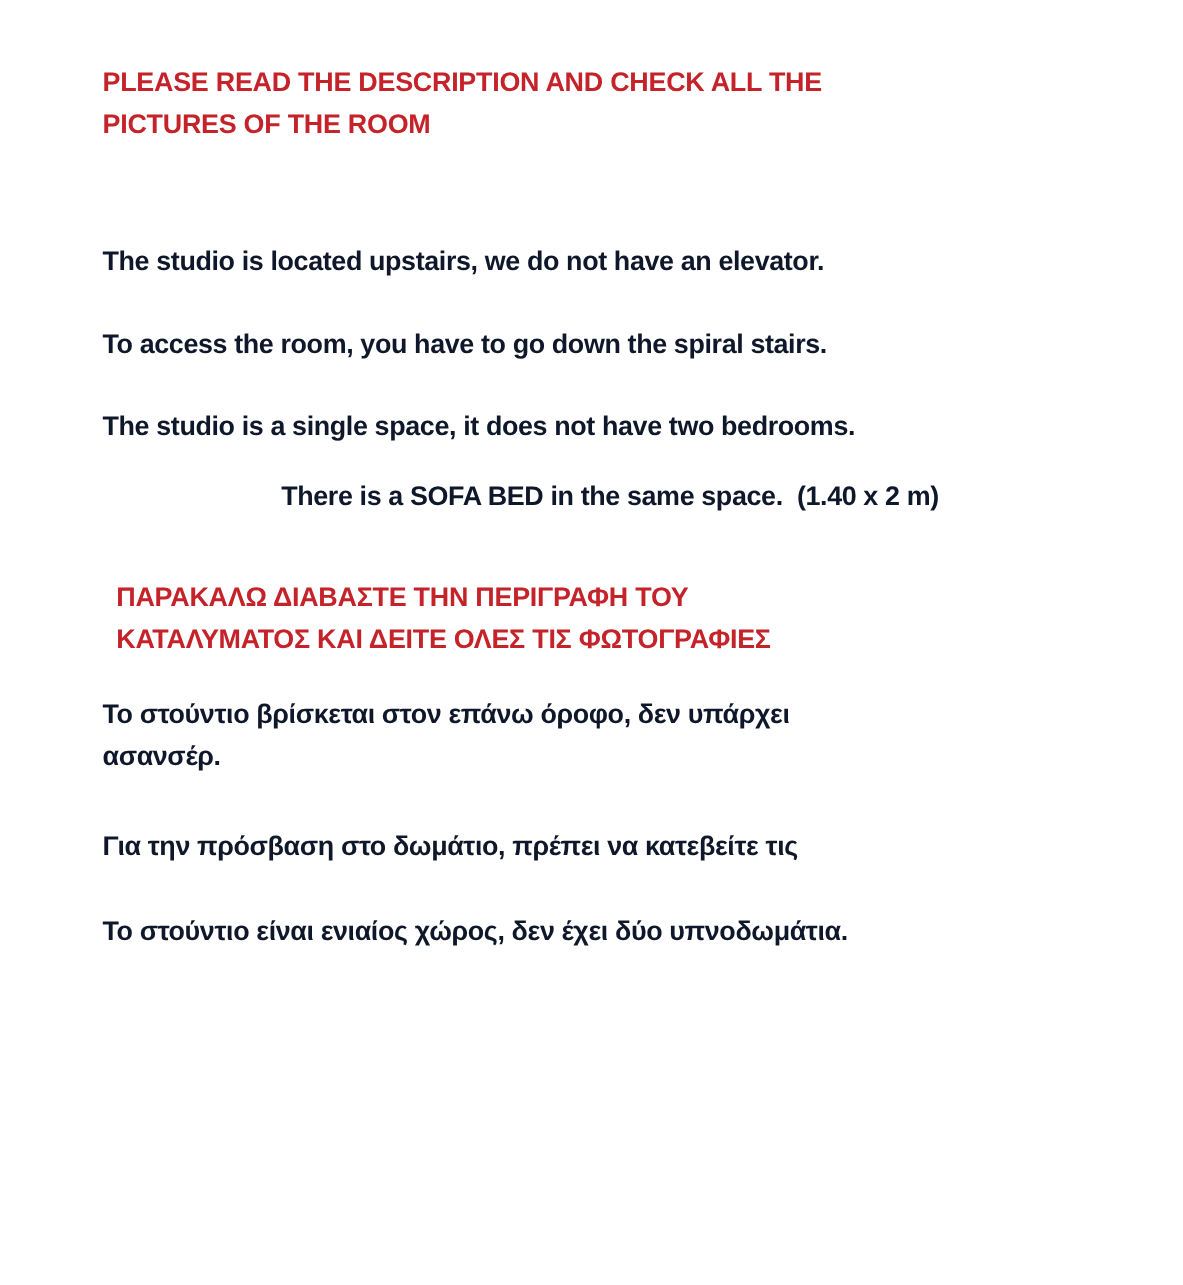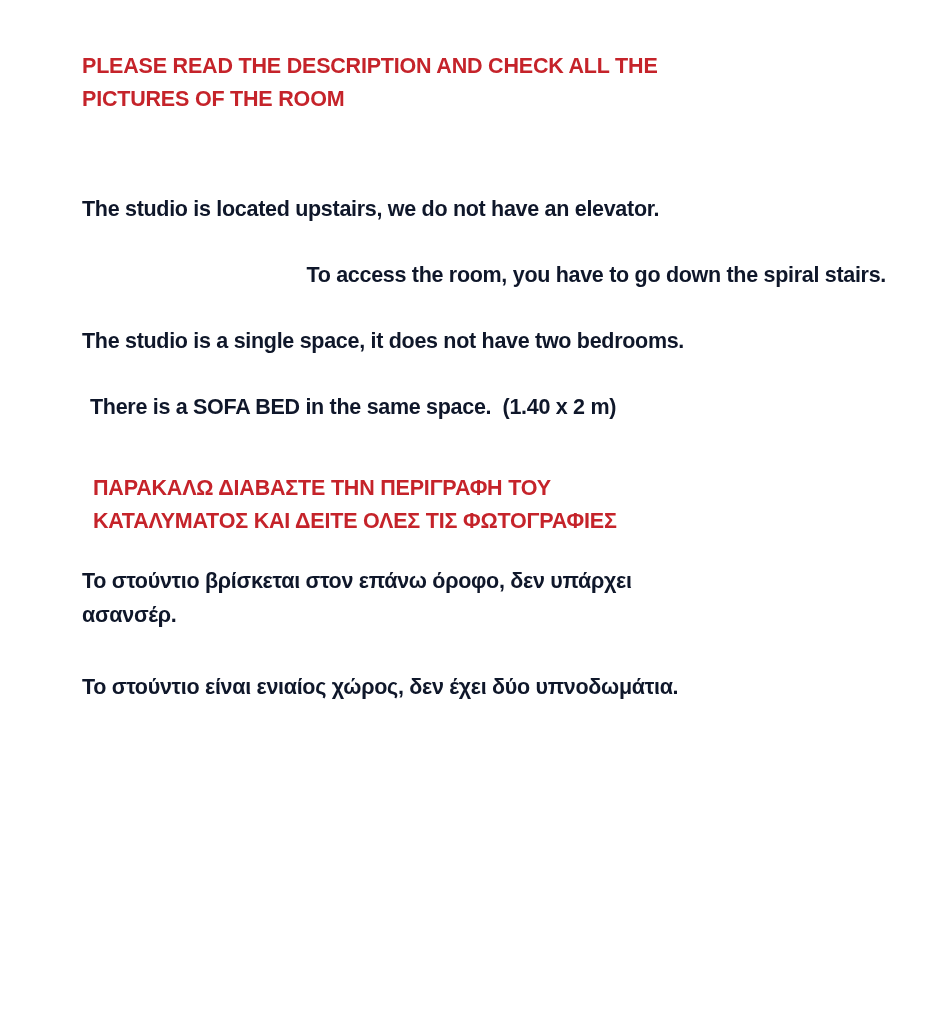--- a/index.html
+++ b/index.html
@@ -37,23 +37,23 @@
     font-weight: bold;
     font-size: 21.5px;
     line-height: 26px;
     letter-spacing: -0.3px;
     color: #0f172a;
     margin: 0;
   }
   .para.multi { line-height: 34px; }
 
   .para-en-1 { margin-top: 80px; }
-  .para-en-2 { margin-top: 40px; text-align: right; }
+  .para-en-2 { margin-top: 40px; }
   .para-en-3 { margin-top: 40px; }
-  .para-en-4 { margin-top: 40px; padding-left: 8px; }
+  .para-en-4 { margin-top: 30px; padding-left: 8px; text-align: center; }
 
   .heading-gr { margin-top: 52px; padding-left: 11px; }
 
   .para-gr-1 { margin-top: 26px; }
   .para-gr-2 { margin-top: 38px; }
   .para-gr-3 { margin-top: 34px; line-height: 34px; }
   .para-gr-4 { margin-top: 32px; padding-left: 6px; }
 </style>
 </head>
 <body>
@@ -85,20 +85,21 @@
     <span class="line">ΠΑΡΑΚΑΛΩ ΔΙΑΒΑΣΤΕ ΤΗΝ ΠΕΡΙΓΡΑΦΗ ΤΟΥ</span>
     <span class="line">ΚΑΤΑΛΥΜΑΤΟΣ ΚΑΙ ΔΕΙΤΕ ΟΛΕΣ ΤΙΣ ΦΩΤΟΓΡΑΦΙΕΣ</span>
   </h2>
 
   <p class="para multi para-gr-1">
     <span class="line">Το στούντιο βρίσκεται στον επάνω όροφο, δεν υπάρχει</span>
     <span class="line">ασανσέρ.</span>
   </p>
 
   <p class="para multi para-gr-2">
+    <span class="line">Για την πρόσβαση στο δωμάτιο, πρέπει να κατεβείτε τις</span>
   </p>
 
   <p class="para para-gr-3">
     <span class="line">Το στούντιο είναι ενιαίος χώρος, δεν έχει δύο υπνοδωμάτια.</span>
   </p>
 
 
 </div>
 
 </body></html>

